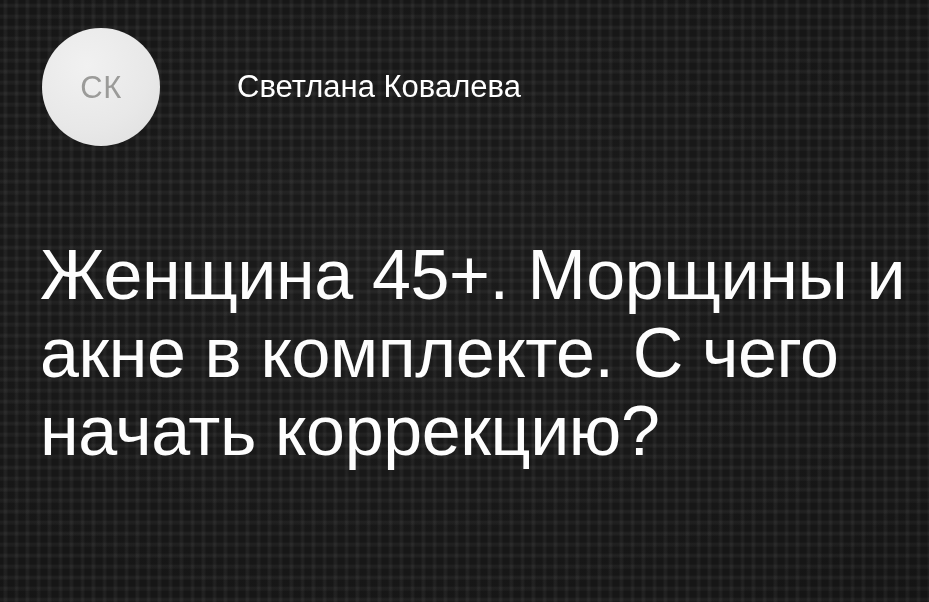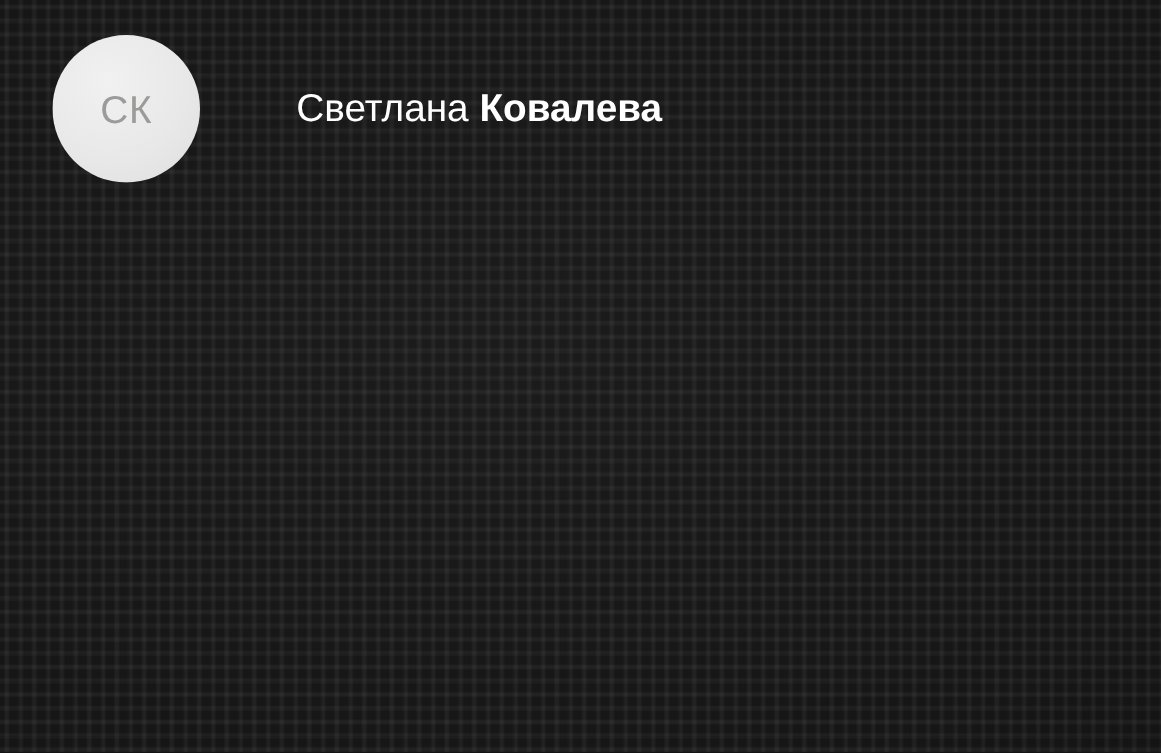--- a/index.html
+++ b/index.html
@@ -134,21 +134,21 @@
     color: #ffffff;
     white-space: nowrap;
   }
 
   .name-first {
     font-weight: 400;
     margin-left: 22px;
   }
 
   .name-last {
-    font-weight: 700;
+    font-weight: 400;
   }
 
   
   #headline {
     position: absolute;
     left: 40px;
     top: 236px;
     width: 840px;
     z-index: 5;
     font-family: "Liberation Sans", "DejaVu Sans", sans-serif;
@@ -177,14 +177,19 @@
     <div id="avatar">
       <span id="avatar-initials">СК</span>
     </div>
 
     <div id="author-name">
       <span class="name-first">Светлана </span><span class="name-last">Ковалева</span>
     </div>
 
   </div>
 
+  <h1 id="headline">
+    <span class="headline-line">Женщина 45+. Морщины и</span>
+    <span class="headline-line">акне в комплекте. С чего</span>
+    <span class="headline-line">начать коррекцию?</span>
+  </h1>
 
 </div>
 
 </body></html>

